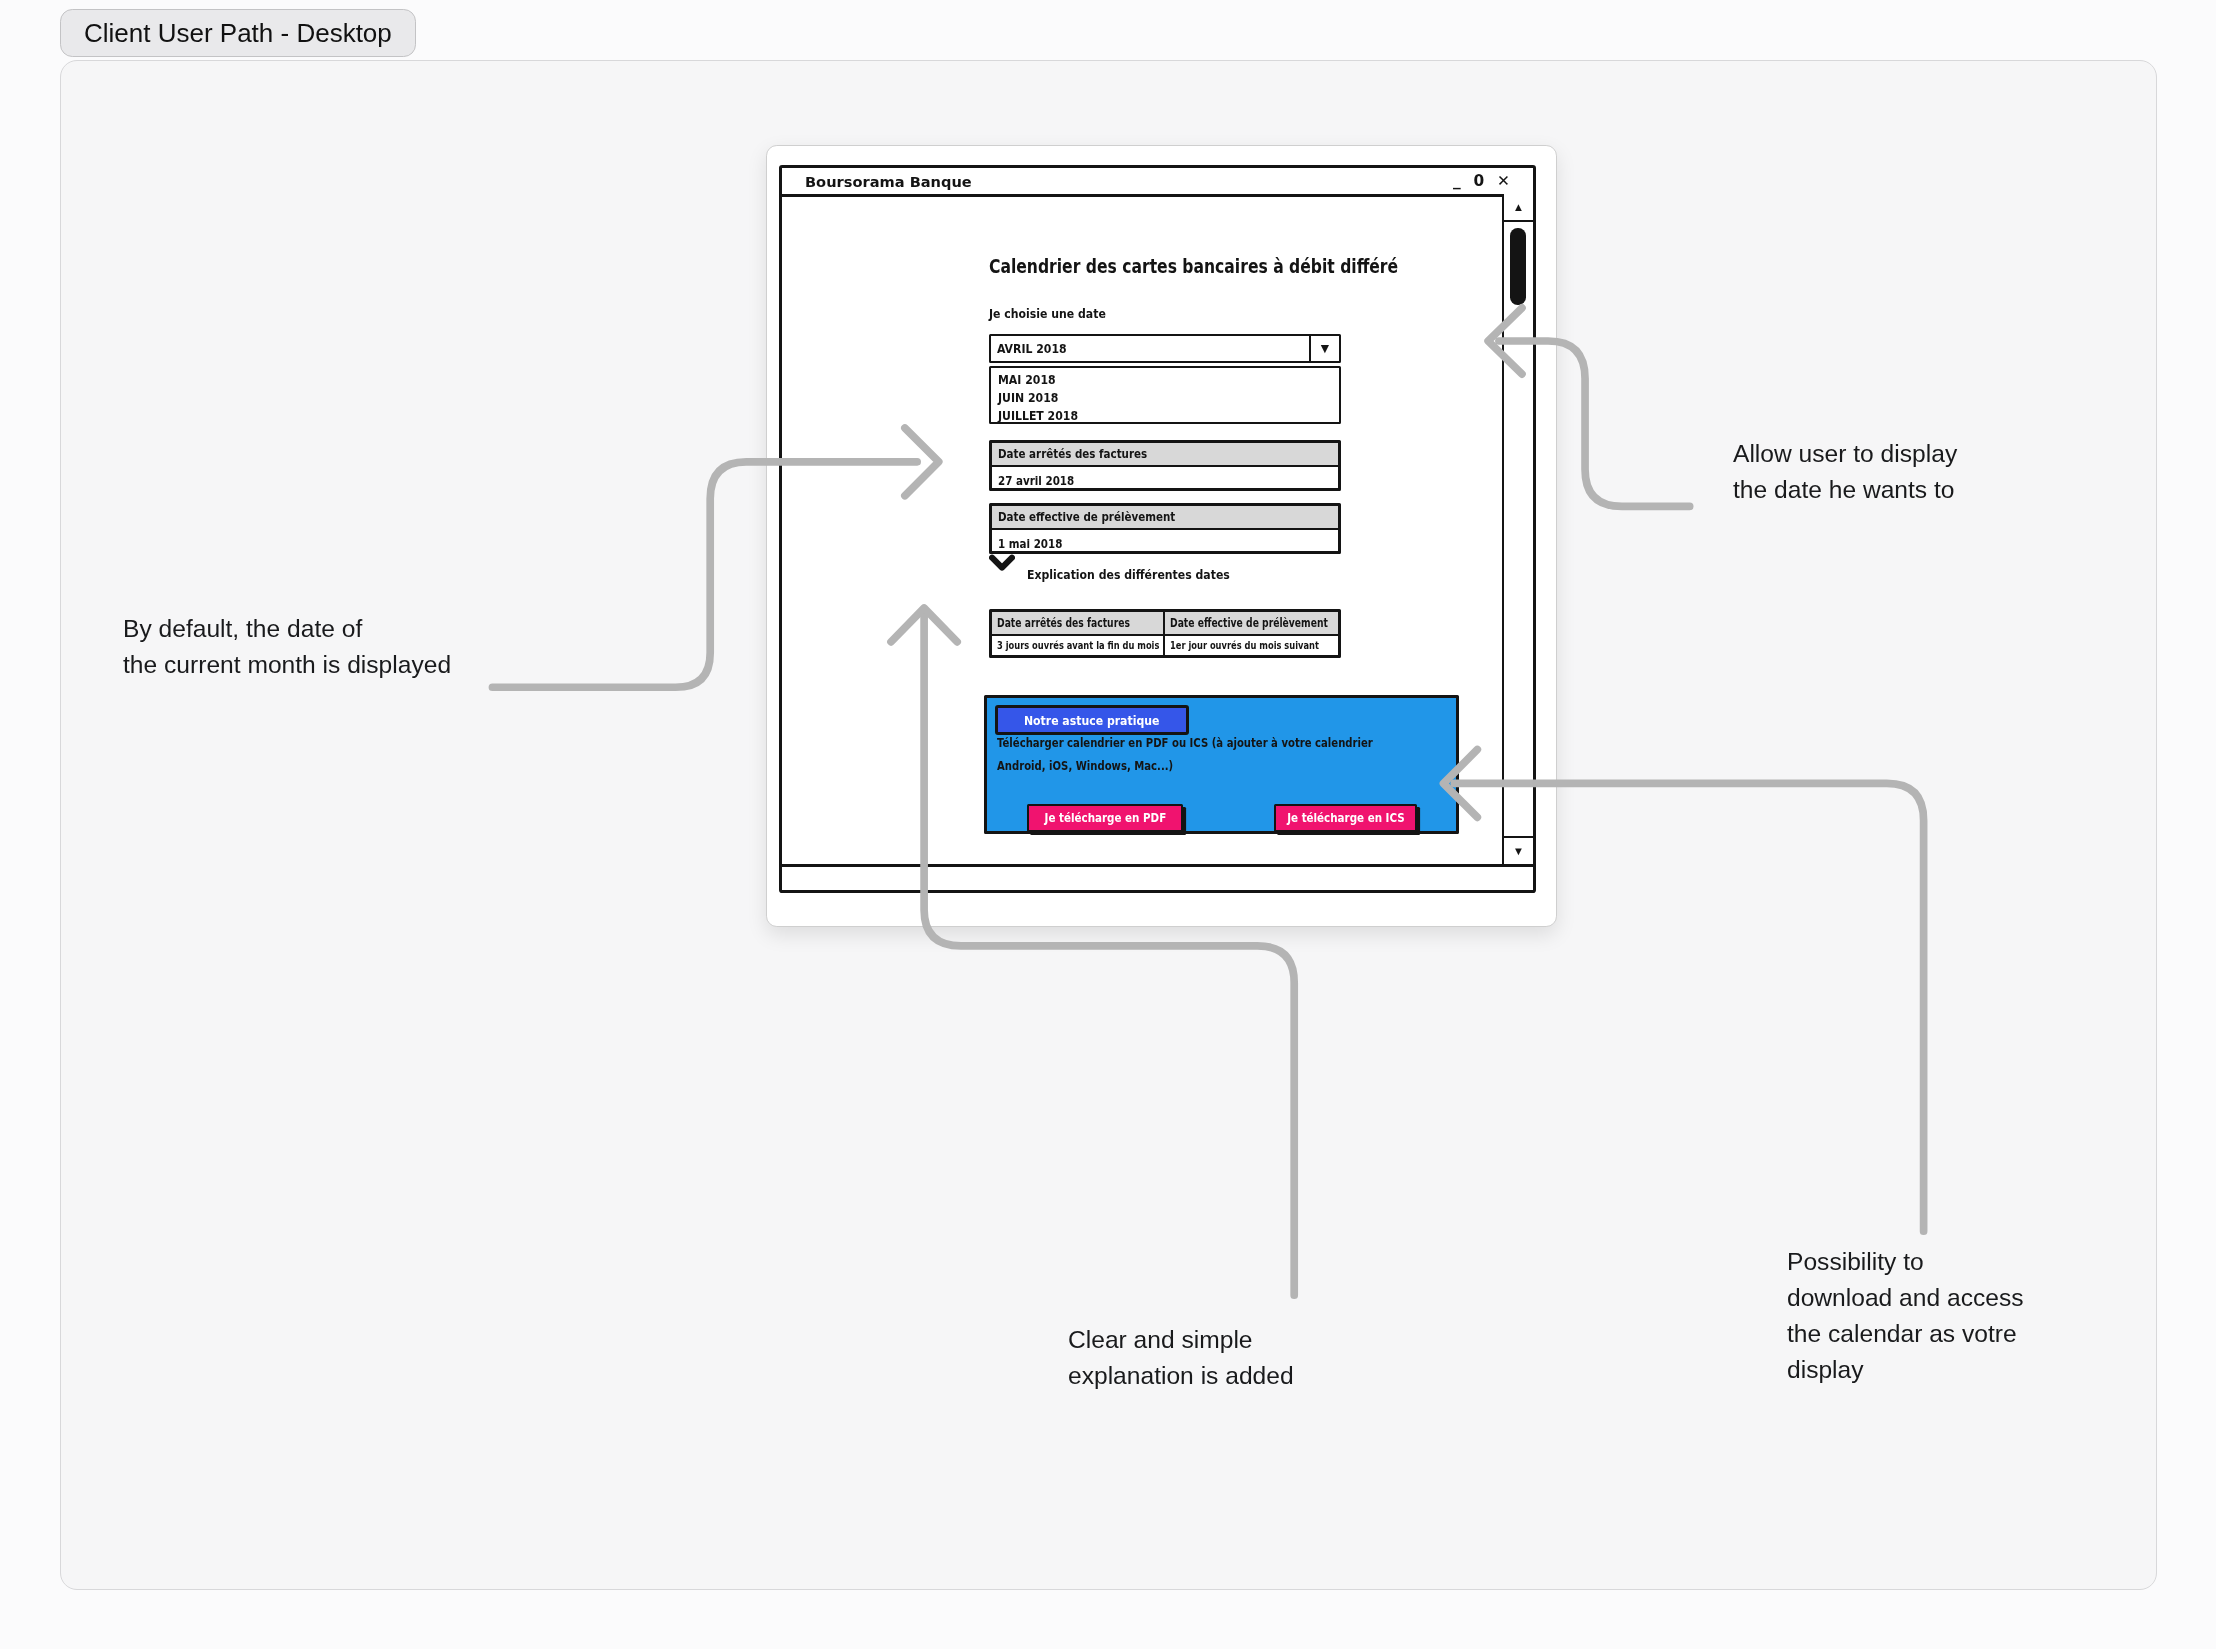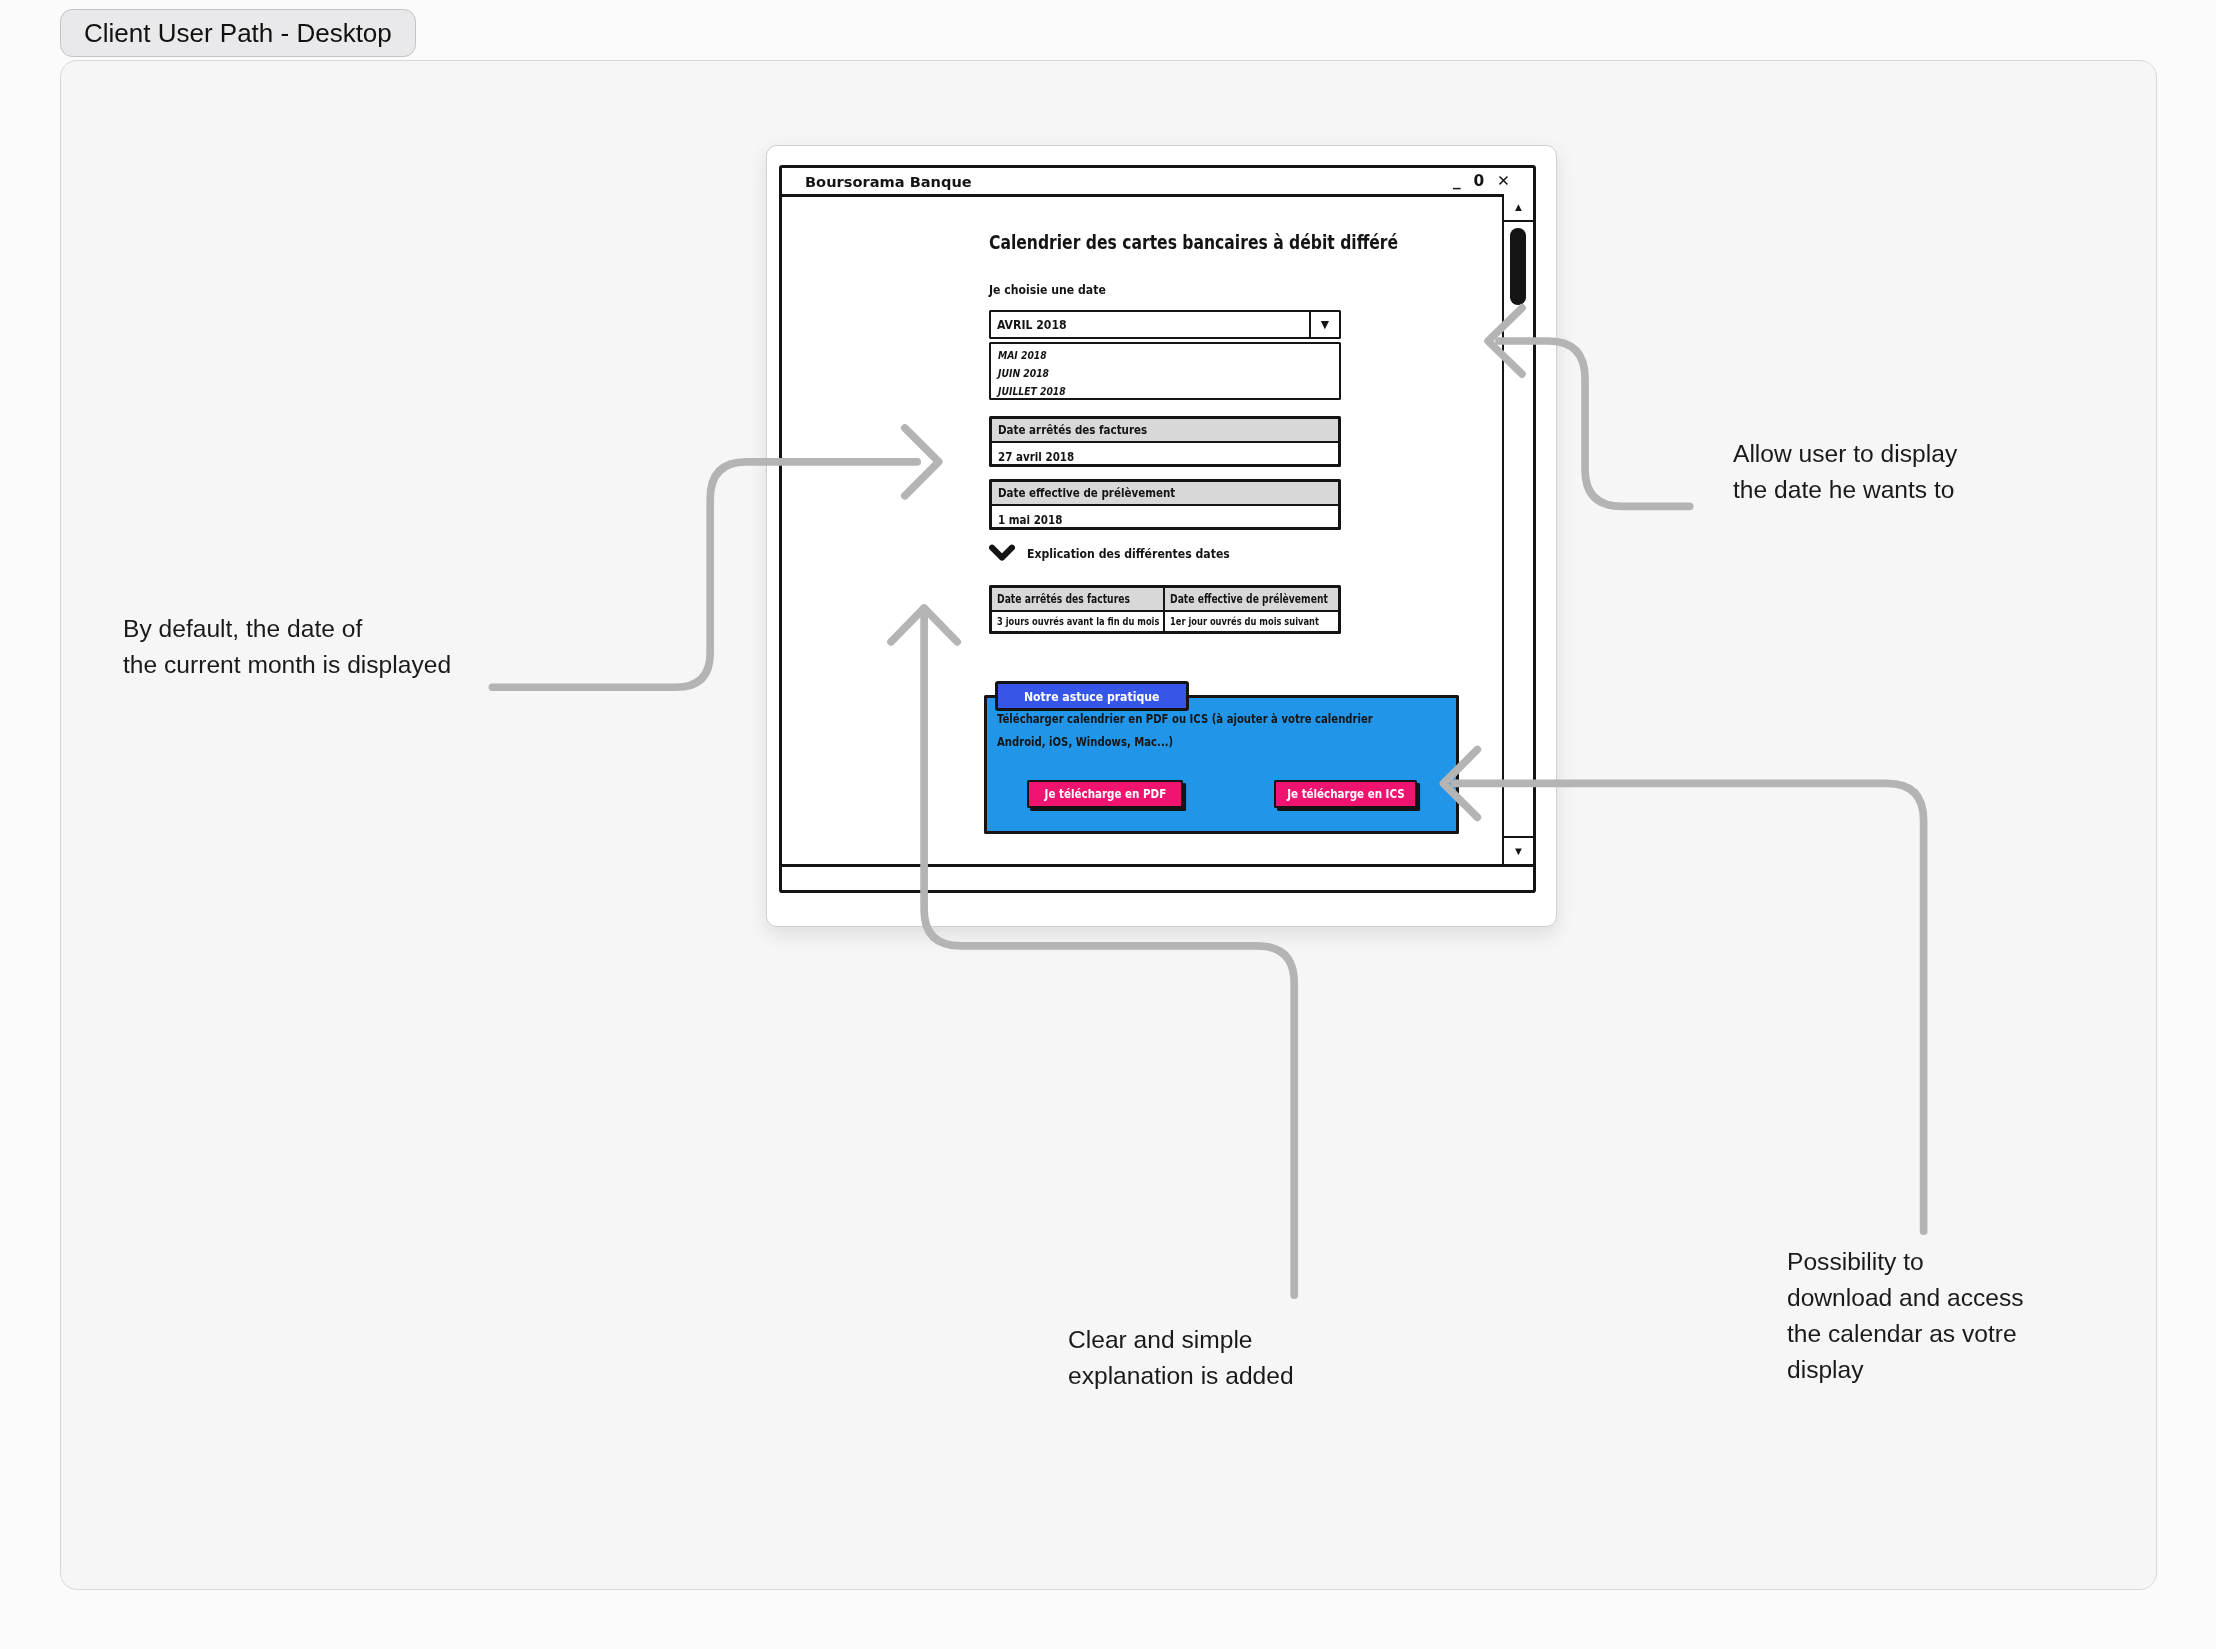--- a/index.html
+++ b/index.html
@@ -20,35 +20,35 @@
   .titlebar{height:26px;border-bottom:3.1px solid #141414;display:flex;align-items:center;
     padding:0 23px;font-family:"DejaVu Sans",sans-serif;font-size:14.6px;font-weight:700;color:#141414;}
   .titlebar .spacer{flex:1;}
   .controls span{margin-left:7.7px;font-weight:700;font-size:15.4px;line-height:1;cursor:default;}
   .win-body{flex:1;position:relative;background:#fff;}
   .statusbar{height:23px;border-top:3.1px solid #141414;background:#fff;}
 
   
   .content-layer{position:absolute;left:0;top:0;width:2216px;height:1650px;z-index:3;pointer-events:none;}
   .content-layer > *{pointer-events:auto;}
-  .bal{font-family:"DejaVu Sans",sans-serif;font-weight:700;color:#141414;}
+  .bal{font-family:"DejaVu Sans",sans-serif;font-weight:700;color:#141414;margin-top:24px;}
   .narrow{display:inline-block;transform:scaleX(.84);transform-origin:0 50%;white-space:nowrap;}
   .narrow-c{display:inline-block;transform:scaleX(.84);transform-origin:50% 50%;white-space:nowrap;}
 
   .h1{position:absolute;left:989px;top:231px;font-size:19px;}
   .date-label{position:absolute;left:989px;top:282px;font-size:13px;}
 
   .select{position:absolute;left:989px;top:310px;width:352px;height:28.5px;box-sizing:border-box;
     border:2.3px solid #141414;border-radius:1.5px;background:#fff;display:flex;align-items:center;}
   .select .val{padding-left:7px;font-size:13px;}
   .select .btn{position:absolute;right:0;top:0;bottom:0;width:28px;border-left:2.3px solid #141414;
     display:flex;align-items:center;justify-content:center;font-size:10.8px;}
   .listbox{position:absolute;left:989px;top:342px;width:352px;height:58px;box-sizing:border-box;
     border:2.3px solid #141414;border-radius:1.5px;background:#fff;padding:3.1px 0 0 7px;}
-  .listbox .opt{font-size:11px;line-height:17.7px;font-weight:700;font-style:italic;}
+  .listbox .opt{font-size:13px;line-height:17.7px;font-weight:700;}
 
   .fieldbox{position:absolute;left:989px;width:352px;box-sizing:border-box;border:3.1px solid #141414;
     border-radius:1.5px;background:#fff;}
   .fieldbox .hd{height:21.5px;background:#d8d8d8;border-bottom:2.3px solid #141414;display:flex;
     align-items:center;padding-left:6.2px;font-size:12.3px;}
   .fieldbox .bd{height:21.5px;display:flex;align-items:flex-end;padding-left:6.2px;font-size:12.3px;}
 
   .explic{position:absolute;left:989px;top:543px;display:flex;align-items:center;cursor:pointer;}
   .explic svg{display:block;margin-right:12.3px;}
   .explic .lbl{font-size:13px;}

